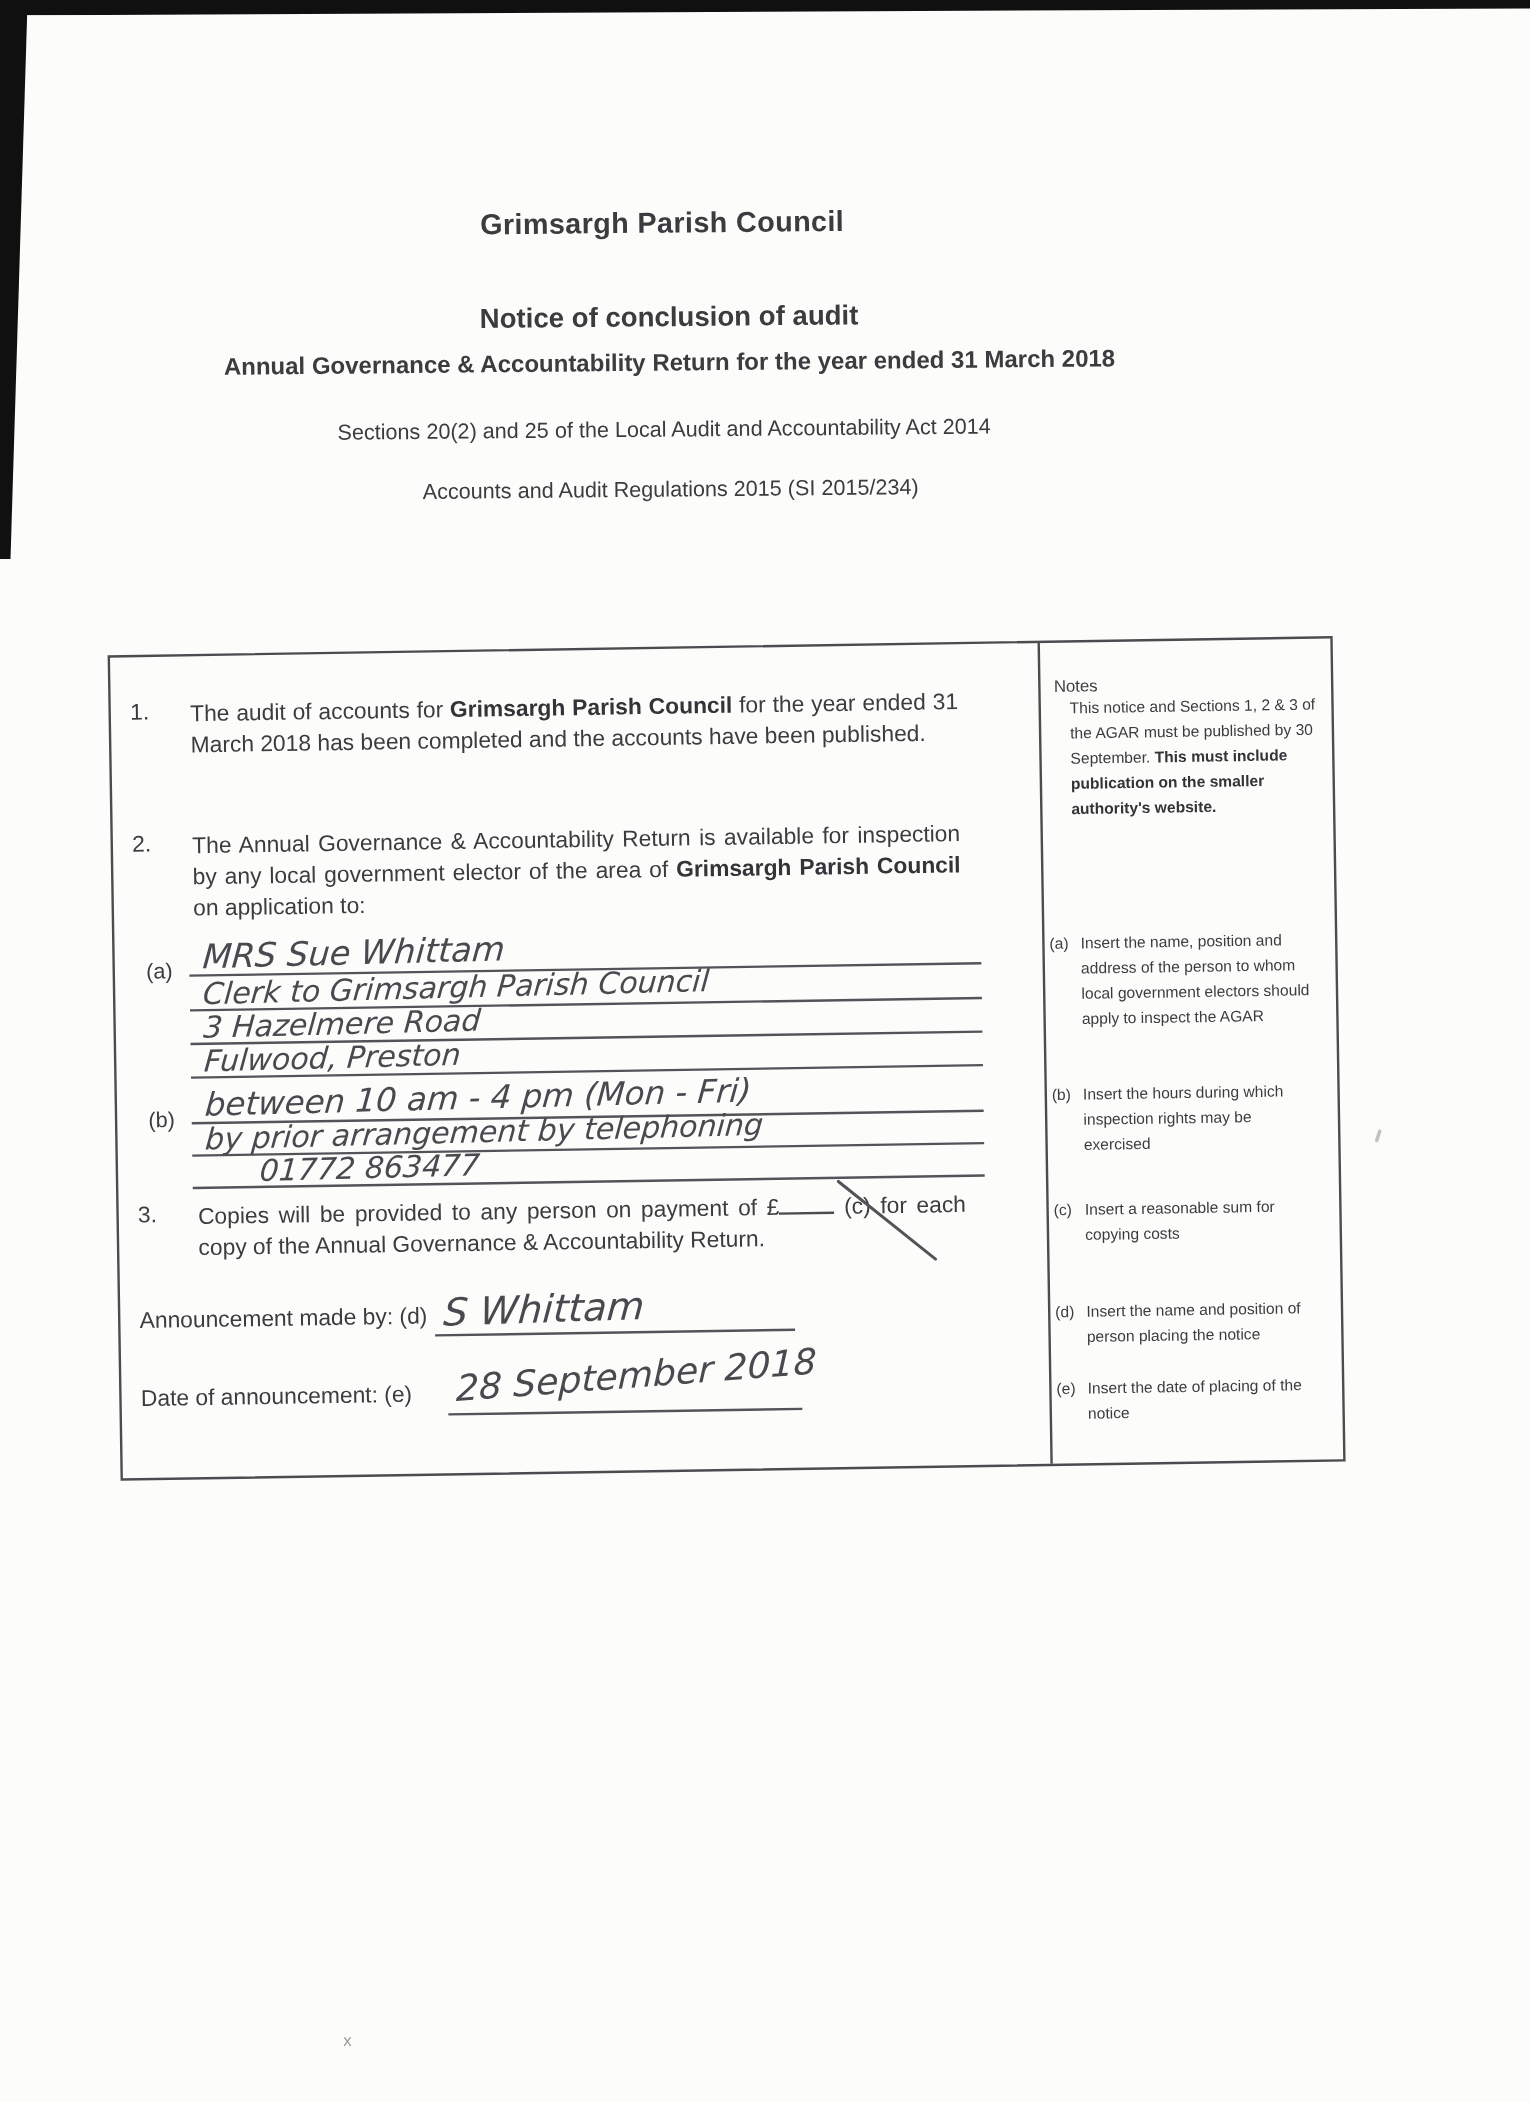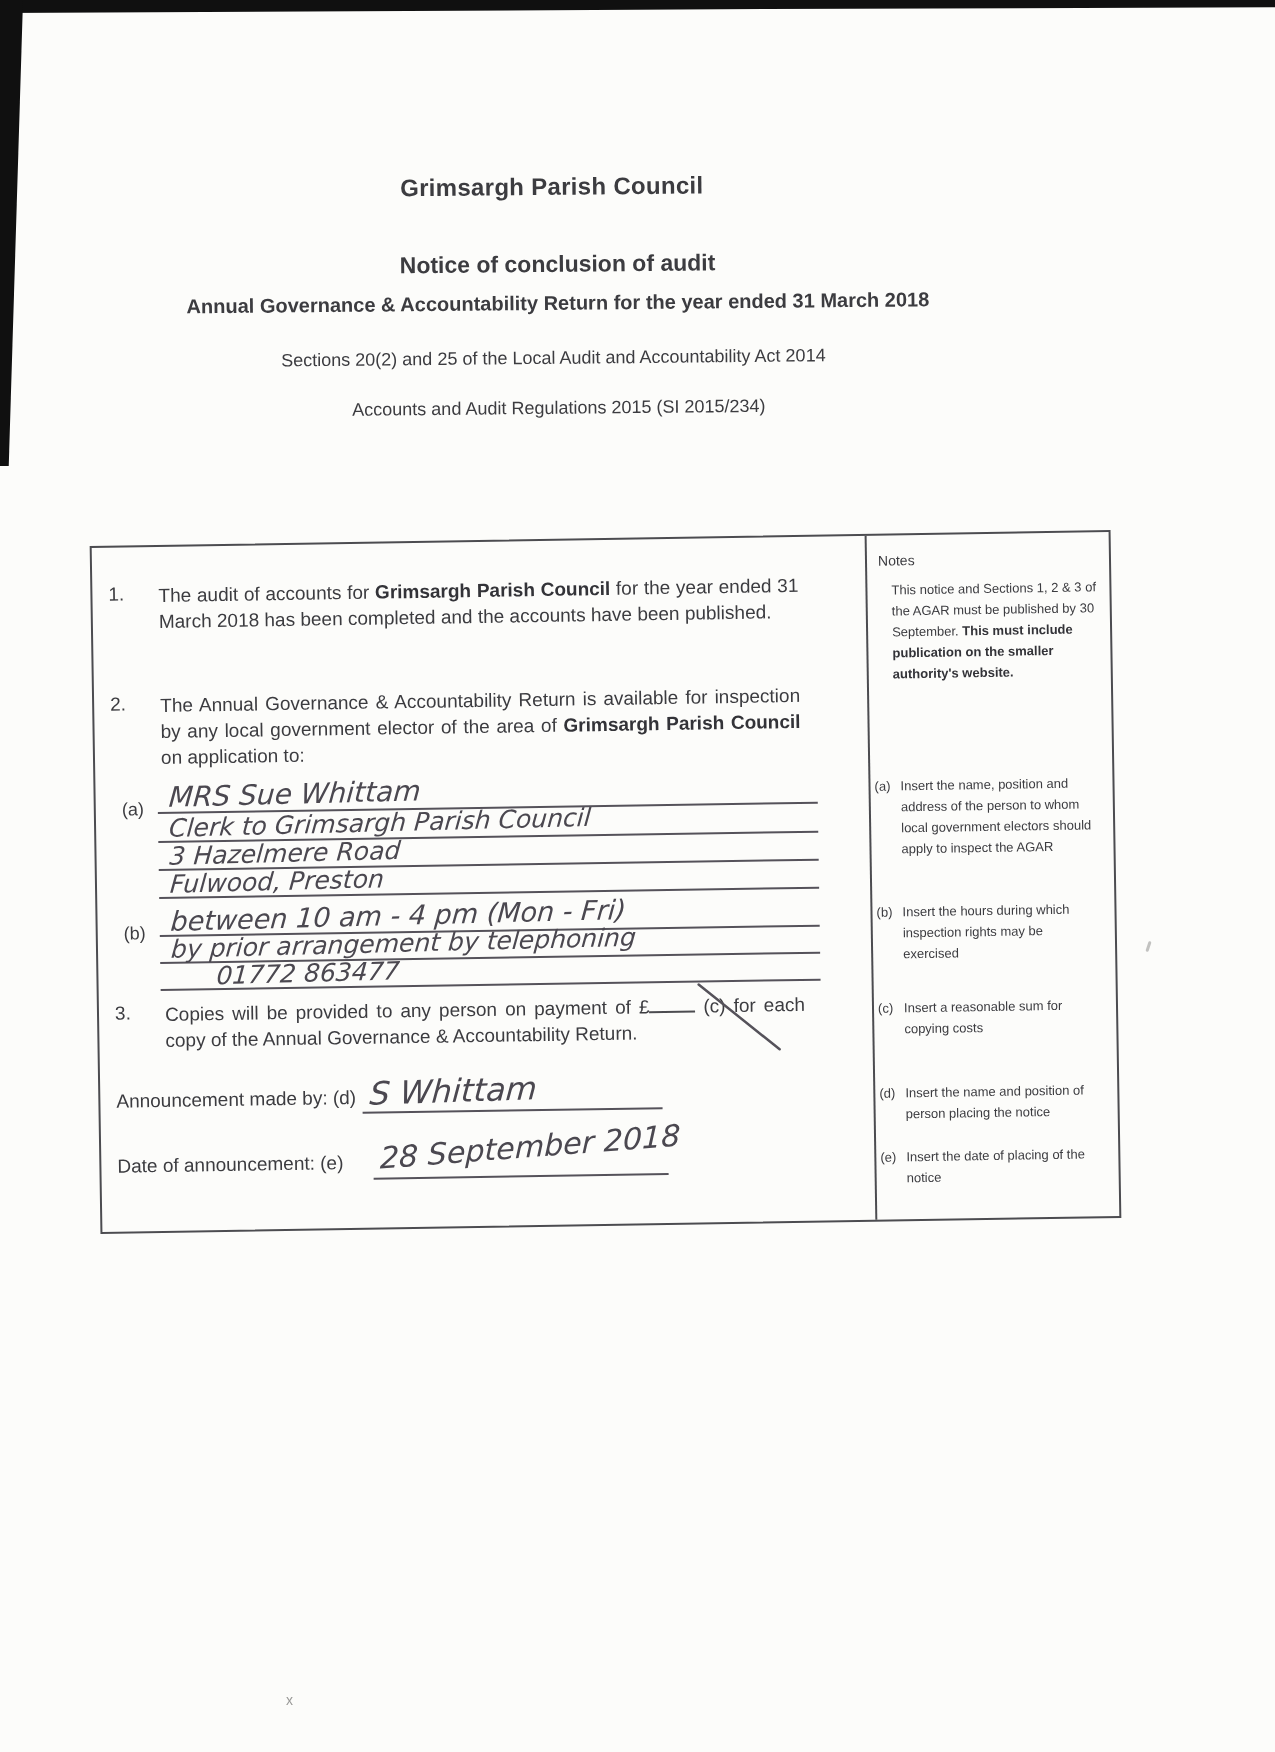--- a/index.html
+++ b/index.html
@@ -66,21 +66,21 @@
   .sign-line .hw-text {
     position:absolute; left:6px; bottom:2px; font-size:32px; line-height:1; white-space:nowrap;
     transform: skewX(-6deg) rotate(-1deg); transform-origin:left bottom;
   }
   .date-line .hw-text {
     font-size:30px; bottom:4px;
     transform: skewX(-6deg) rotate(-3.5deg);
   }
 
   
-  .notes-title { position:absolute; left:786px; top:17px; font-size:14px; }
+  .notes-title { position:absolute; left:786px; top:28px; font-size:14px; }
   .notes-intro { position:absolute; left:799px; top:44px; width:206px; font-size:13px; line-height:21px; }
   .notes-intro b { color:#333338; }
   .note-item { position:absolute; left:779px; width:228px; display:flex; font-size:13px; line-height:21px; }
   .note-item .nlabel { flex:none; width:26px; }
   .note-item .ntext { width:198px; }
 
   
   .mark-x { position:absolute; left:286px; top:1692px; color:#9a9a98; font-size:14px; }
   .smudge { position:absolute; left:1147px; top:941px; width:3px; height:11px; background:#c2c2c0; transform:rotate(18deg); border-radius:2px; }
 </style>

